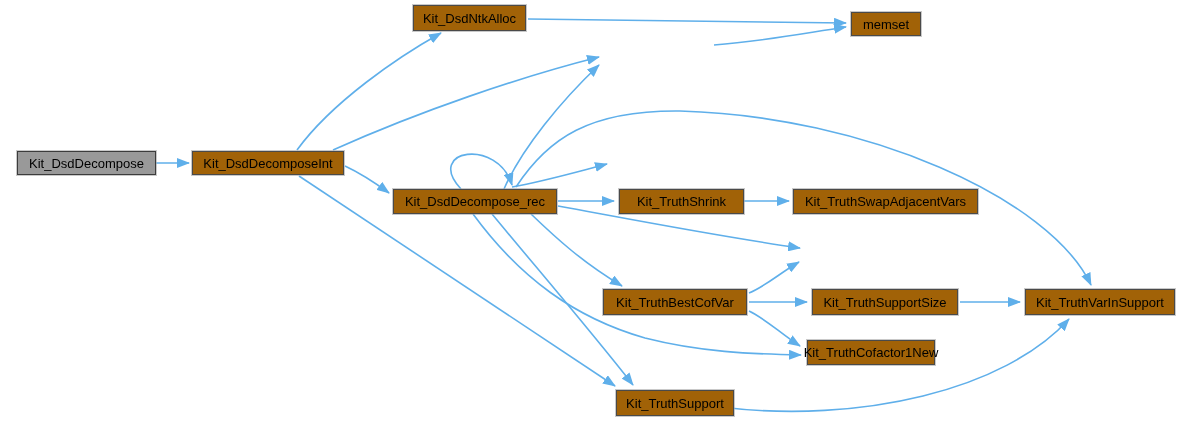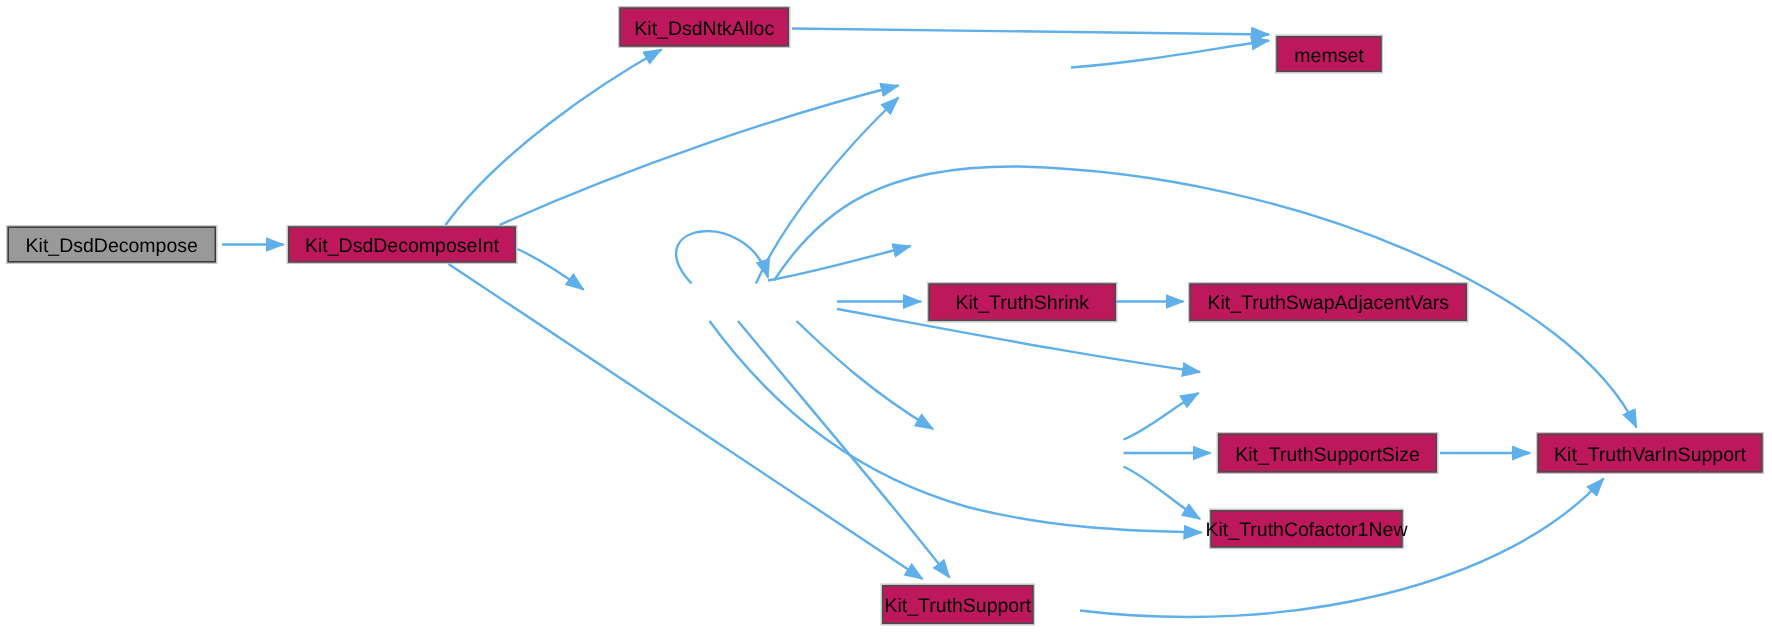--- a/index.html
+++ b/index.html
@@ -23,34 +23,35 @@
     height: 423px;
   }
   .edges-layer path.edge {
     fill: none;
     stroke: #5fafea;
     stroke-width: 1.6;
   }
   .node {
     position: absolute;
     box-sizing: border-box;
-    background: #be185d;
+    background: #a16207;
     border: 1px solid #4a4a4a;
     box-shadow: 0 0 0 1px rgba(165,165,165,0.6);
     color: #000000;
     font-size: 13px;
     display: flex;
     align-items: center;
     justify-content: center;
     white-space: nowrap;
     cursor: pointer;
   }
   .node.highlighted {
     background: #999999;
     border-color: #3c3c3c;
+    margin-left: 12px;
   }
   .node span {
     display: inline-block;
     line-height: 1;
   }
 </style>
 </head>
 <body>
 
 <div class="graph-canvas">
@@ -92,45 +93,51 @@
 
   <div class="node" style="left:192px;top:151px;width:152px;height:24px">
     <span>Kit_DsdDecomposeInt</span>
   </div>
 
   <div class="node" style="left:413px;top:5px;width:113px;height:26px">
     <span>Kit_DsdNtkAlloc</span>
   </div>
 
 
-  <div class="node" style="left:851px;top:24px;width:70px;height:24px">
+  <div class="node" style="left:851px;top:12px;width:70px;height:24px">
     <span>memset</span>
   </div>
 
+  <div class="node" style="left:393px;top:189px;width:164px;height:25px">
+    <span>Kit_DsdDecompose_rec</span>
+  </div>
 
 
   <div class="node" style="left:619px;top:189px;width:125px;height:25px">
     <span>Kit_TruthShrink</span>
   </div>
 
   <div class="node" style="left:793px;top:189px;width:185px;height:25px">
     <span>Kit_TruthSwapAdjacentVars</span>
   </div>
 
 
+  <div class="node" style="left:603px;top:289px;width:144px;height:26px">
+    <span>Kit_TruthBestCofVar</span>
+  </div>
 
   <div class="node" style="left:812px;top:289px;width:146px;height:26px">
     <span>Kit_TruthSupportSize</span>
   </div>
 
   <div class="node" style="left:1025px;top:289px;width:150px;height:26px">
     <span>Kit_TruthVarInSupport</span>
   </div>
 
   <div class="node" style="left:807px;top:340px;width:128px;height:25px">
     <span>Kit_TruthCofactor1New</span>
   </div>
 
-  <div class="node" style="left:588px;top:390px;width:101px;height:26px">
+  <div class="node" style="left:616px;top:390px;width:118px;height:26px">
     <span>Kit_TruthSupport</span>
   </div>
 
 </div>
 
 </body></html>

